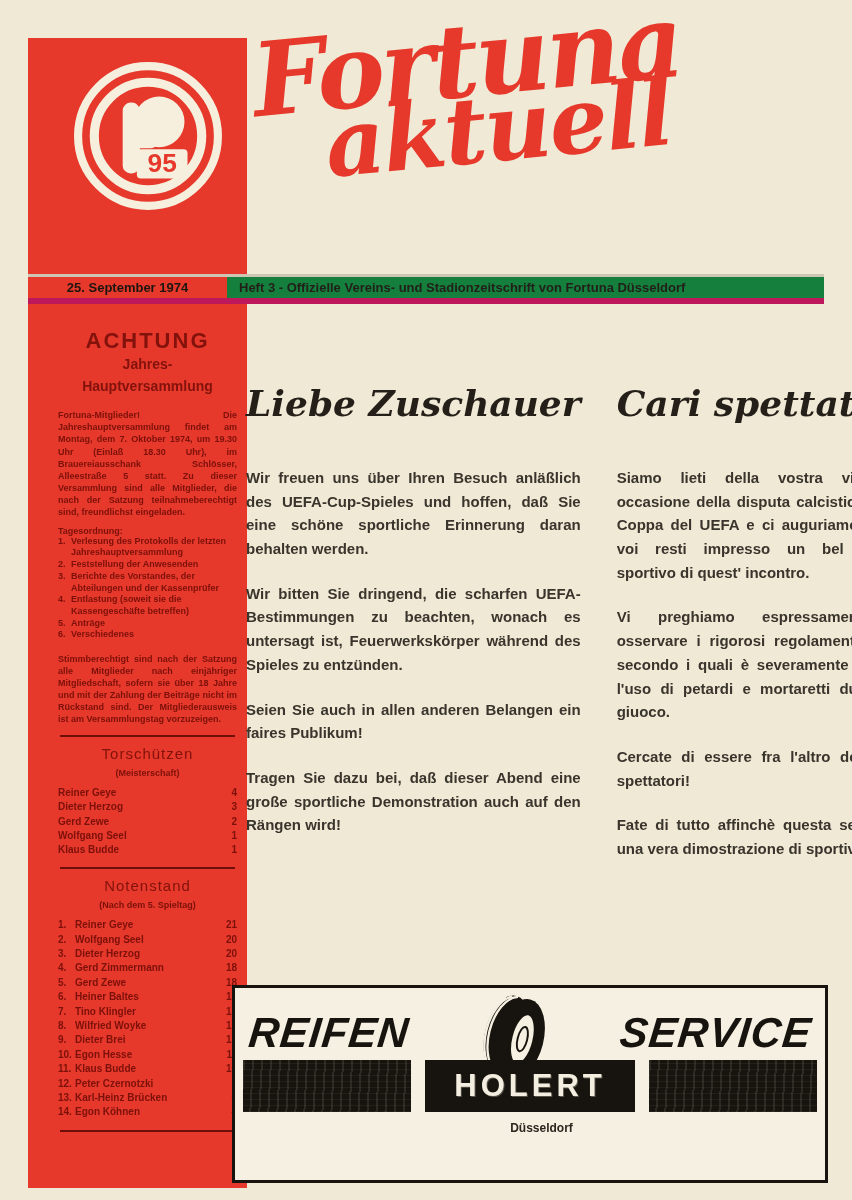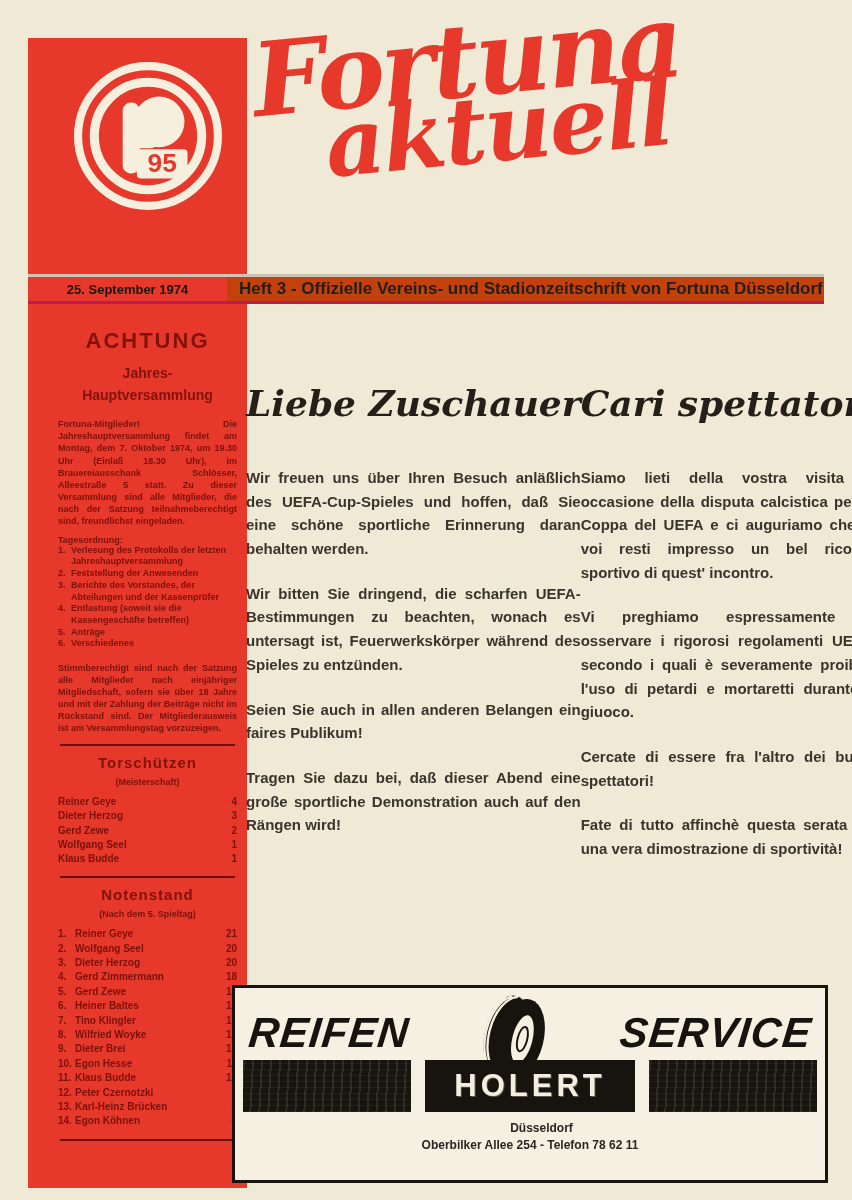--- a/index.html
+++ b/index.html
@@ -11,54 +11,54 @@
   }
   
   .sidebar{
     position:absolute;left:28px;top:38px;width:199px;height:1150px;
     background:#e6392b;color:#7c100a;padding-left:20px;
   }
   .crest-wrap{margin:22px auto 0;width:152px;height:152px;}
   .spacer{height:112px;}
   .side-pad{padding:0 10px;}
   .notice-title{font-size:22px;font-weight:bold;text-align:center;color:#82120b;letter-spacing:2px;margin-top:4px;}
-  .notice-sub{font-size:14px;font-weight:bold;text-align:center;color:#82120b;margin-top:9px;line-height:1.55;}
+  .notice-sub{font-size:14px;font-weight:bold;text-align:center;color:#82120b;line-height:1.55;}
   .side-par{font-size:9px;font-weight:bold;text-align:justify;line-height:1.34;margin-top:12px;color:#7c100a;}
   .agenda-title{font-size:9px;font-weight:bold;margin-top:8px;}
   .agenda-row{display:flex;font-size:9px;font-weight:bold;line-height:1.3;}
   .agenda-num{width:13px;flex:none;}
   .agenda-txt{flex:1;text-align:left;}
   .side-rule{border:none;border-top:2px solid #6e0f09;margin:10px 2px 0;}
-  .side-h2{font-size:15px;font-weight:bold;text-align:center;color:#82120b;margin-top:8px;letter-spacing:1px;}
+  .side-h2{font-size:15px;font-weight:normal;text-align:center;color:#82120b;margin-top:8px;letter-spacing:1px;}
   .side-h3{font-size:9px;font-weight:bold;text-align:center;margin-top:6px;}
   .score-row{display:flex;justify-content:space-between;font-size:10px;font-weight:bold;line-height:1.42;}
   .score-table{margin-top:8px;}
   .rate-row{display:flex;font-size:10px;font-weight:bold;line-height:1.44;}
   .rate-num{width:17px;flex:none;}
   .rate-name{flex:1;}
   .rate-val{flex:none;}
   .rate-table{margin-top:8px;}
   
   
   .masthead{
     position:absolute;left:248px;top:30px;width:600px;height:250px;
     color:#e6392b;font-family:"DejaVu Serif",serif;font-style:italic;font-weight:bold;
     transform:rotate(-5.5deg);transform-origin:left top;pointer-events:none;
   }
   .m-line1{font-size:102px;letter-spacing:-3px;line-height:1;}
   .m-line2{font-size:92px;letter-spacing:-2px;line-height:1;margin-top:-26px;margin-left:66px;}
   
   .strip{
     position:absolute;left:28px;top:274px;width:796px;height:30px;display:flex;
-    border-top:3px solid #cdc6b5;border-bottom:3px solid #be185d;box-sizing:border-box;
+    border-top:3px solid #cdc6b5;border-bottom:6px solid #be185d;box-sizing:border-box;
   }
   .strip-date{width:199px;flex:none;background:#e6392b;color:#1d1510;font-size:13px;font-weight:bold;display:flex;align-items:center;justify-content:center;}
-  .strip-issue{flex:1;background:#c2410c;color:#221e18;font-size:17px;font-weight:bold;display:flex;align-items:center;padding-left:12px;}
-  
-  .main{position:absolute;left:246px;top:382px;width:578px;display:flex;}
+  .strip-issue{flex:1;background:#15803d;color:#221e18;font-size:13px;font-weight:bold;display:flex;align-items:center;padding-left:12px;}
+  
+  .main{position:absolute;left:246px;top:382px;width:578px;display:flex;gap:36px;}
   .col{flex:1;}
   .col-title{
     font-family:"DejaVu Serif",serif;font-style:italic;font-weight:bold;
     font-size:36px;color:#241f18;letter-spacing:0px;white-space:nowrap;
   }
   .col-body{margin-top:42px;}
   .col-body p{
     font-size:15px;font-weight:bold;color:#3a352c;text-align:justify;
     line-height:1.58;margin:0 0 21px 0;
   }
@@ -326,14 +326,13 @@
     <span class="ad-word">SERVICE</span>
   </div>
   <div class="ad-band">
     <div class="band-block texture"></div>
     <div class="band-block band-center">
       <span class="brand-text">HOLERT</span>
     </div>
     <div class="band-block texture"></div>
   </div>
   <div class="ad-city">Düsseldorf</div>
-  <div class="ad-addr">Oberbilker Allee 254 - Telefon 78 62 11</div>
 </div>
 
 </body></html>

